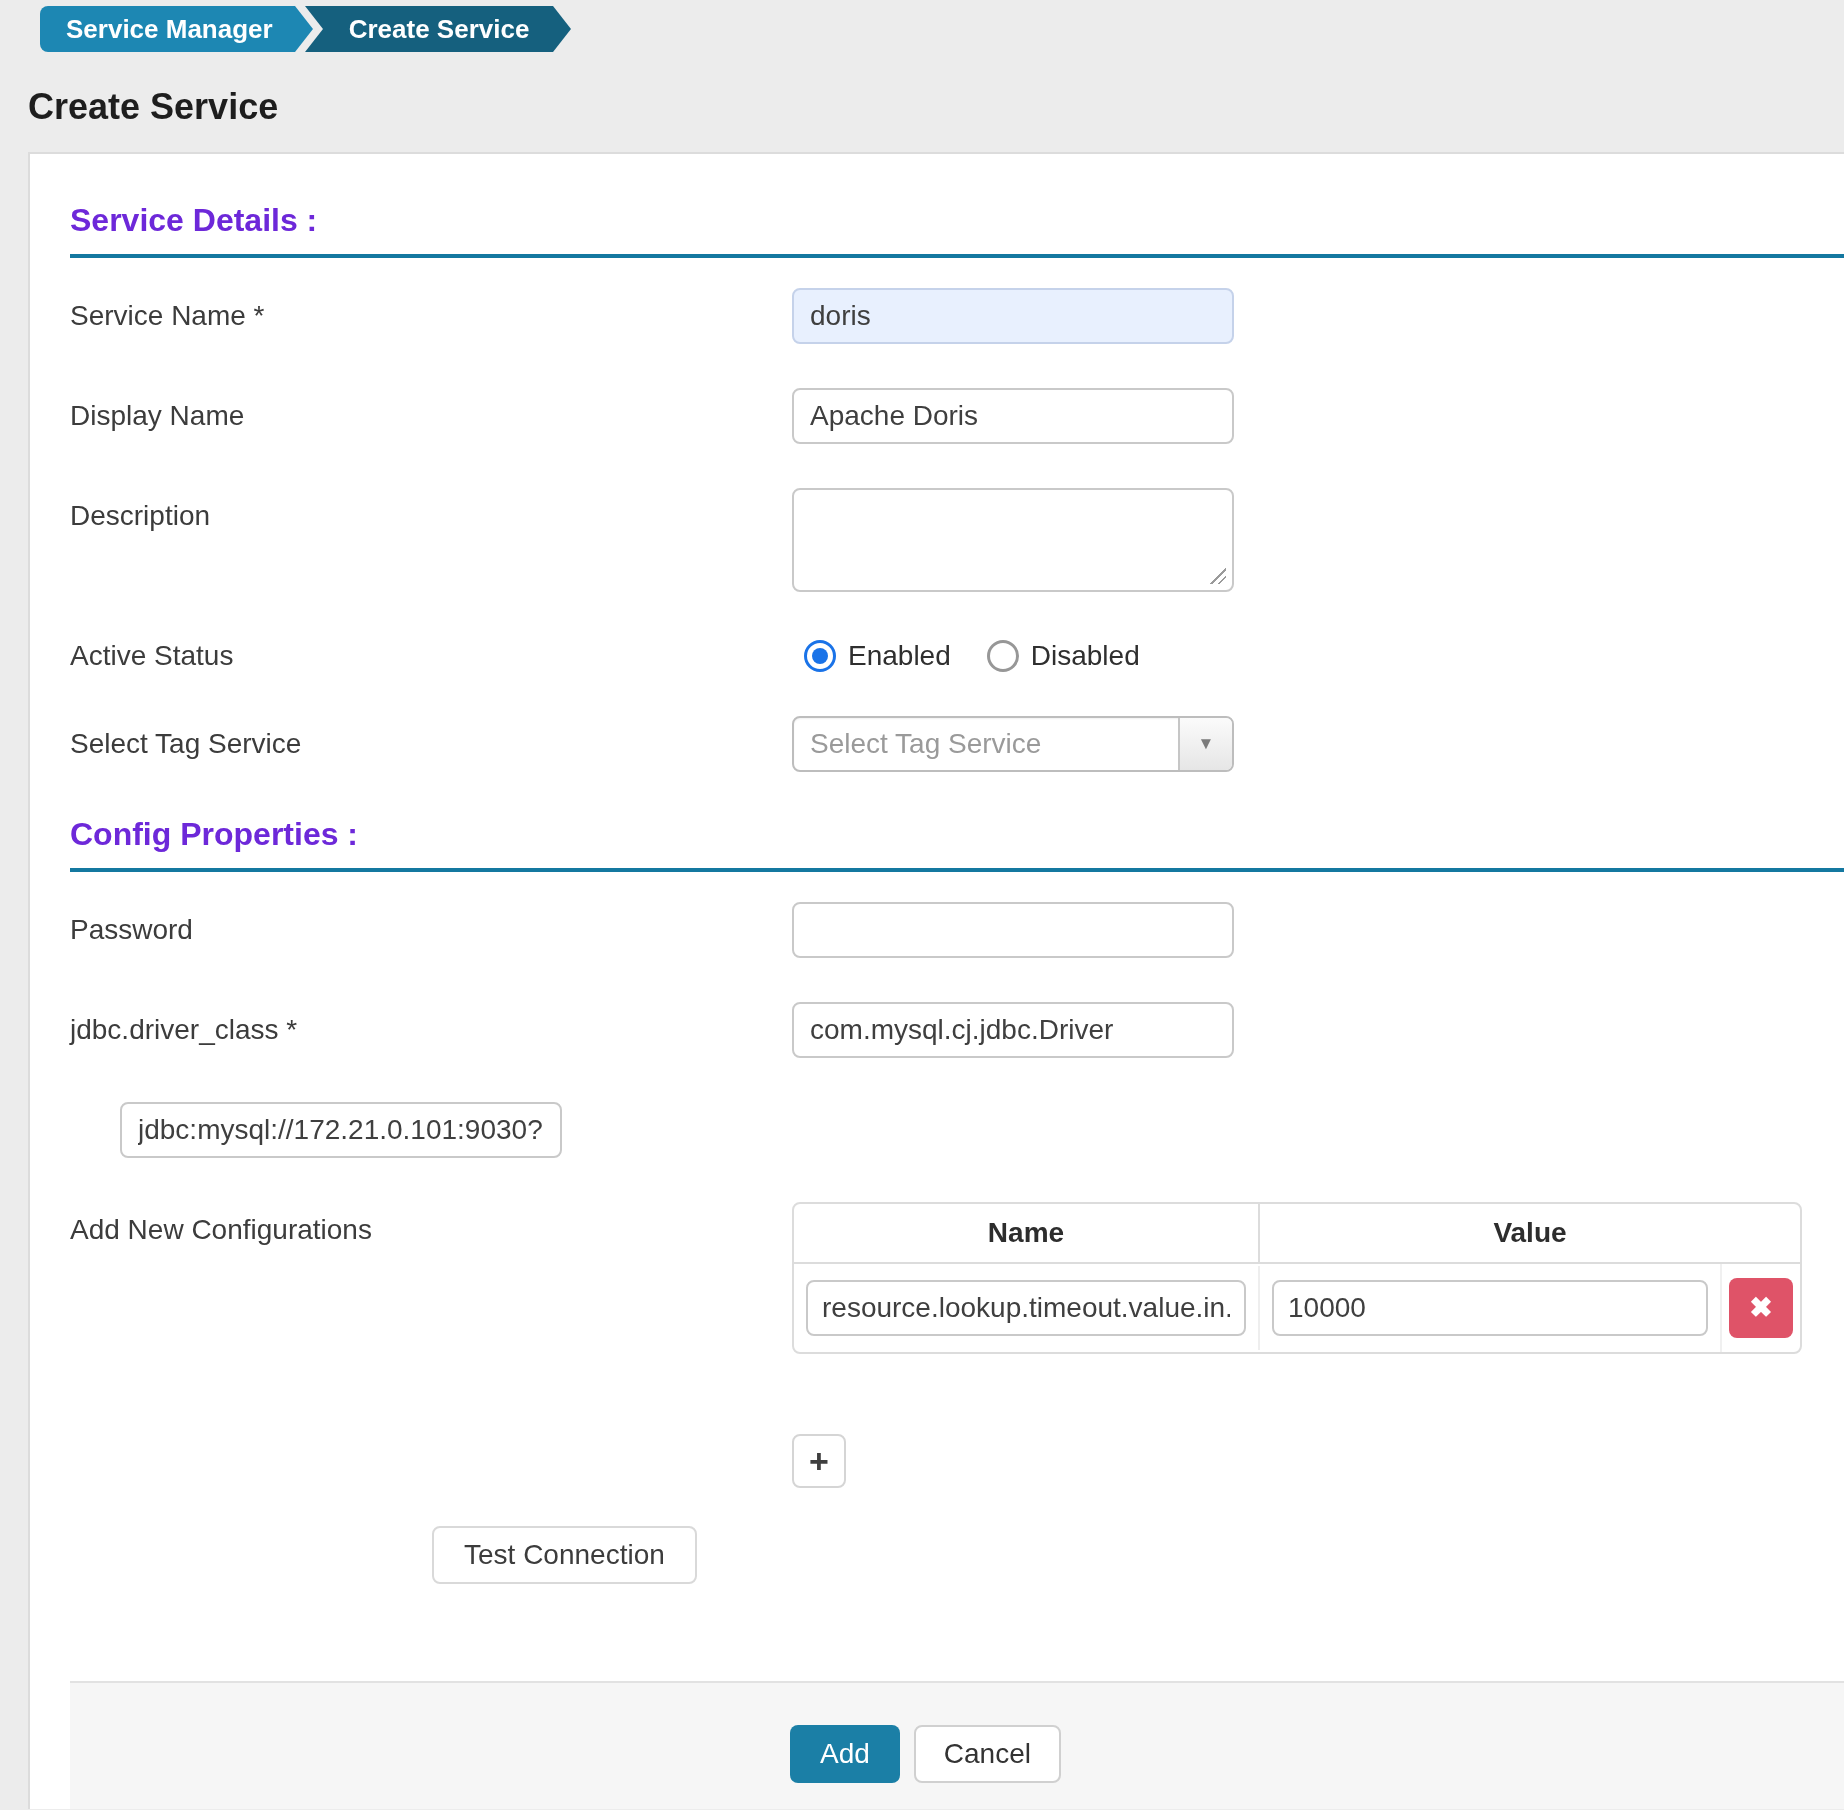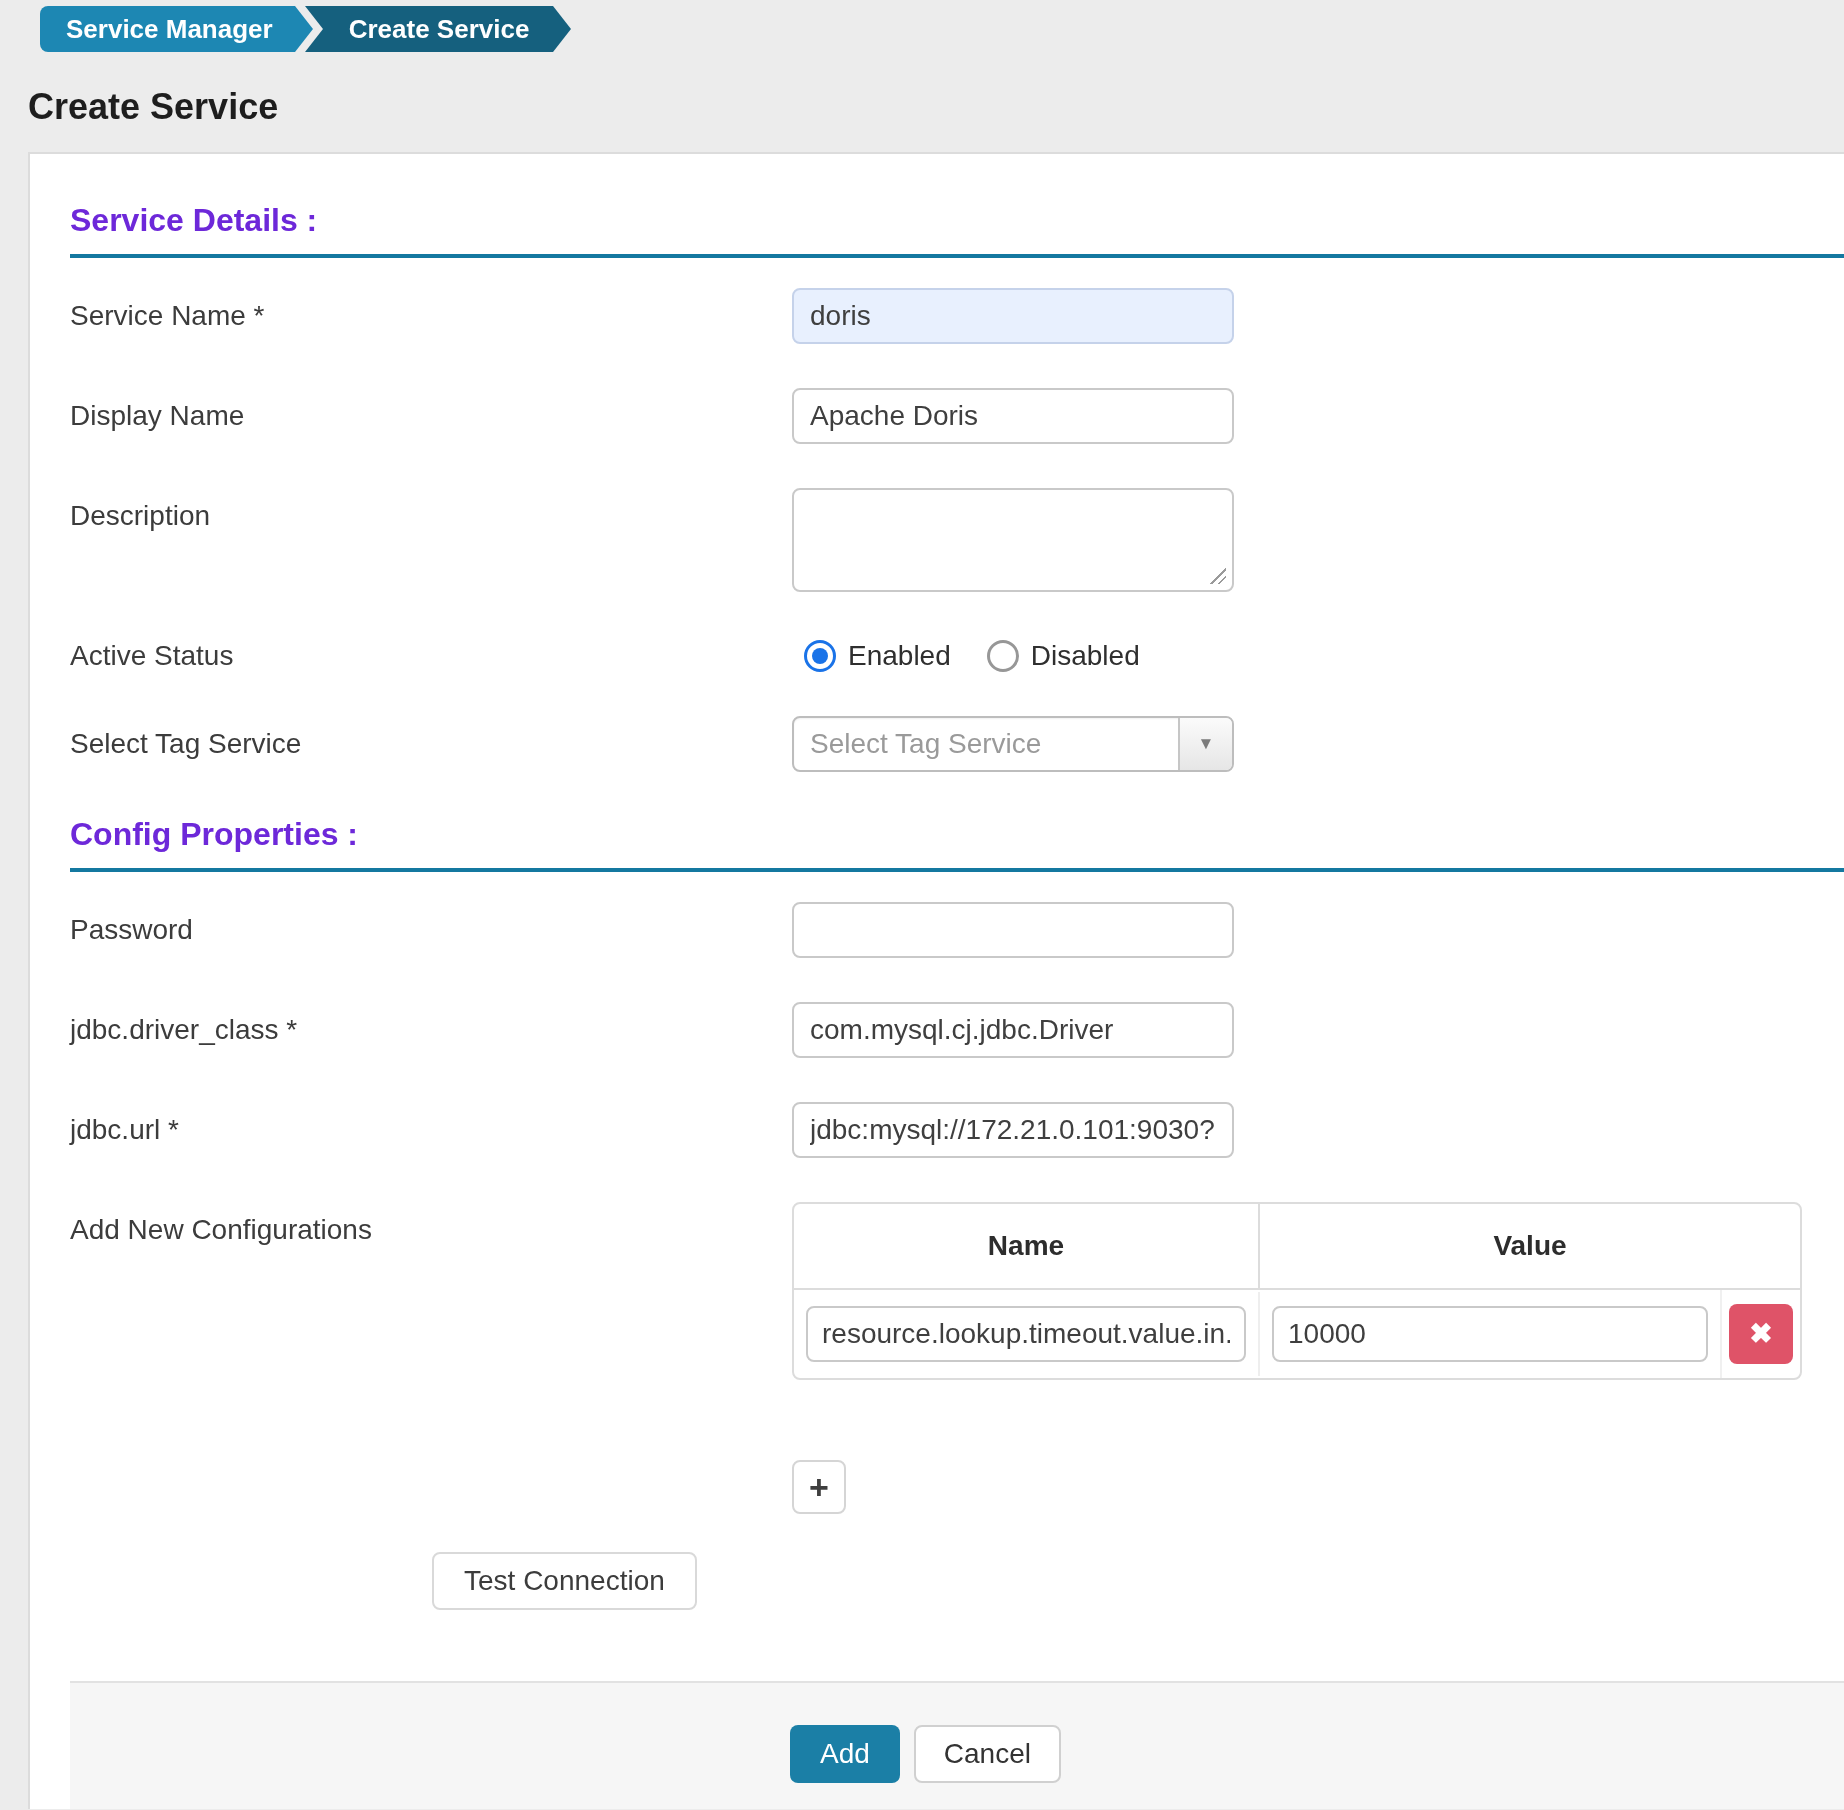--- a/index.html
+++ b/index.html
@@ -52,21 +52,21 @@
   .radio.off{border:3px solid #979797;}
   
   .fake-select{width:442px;height:56px;box-sizing:border-box;border:2px solid #bdbdbd;border-radius:8px;background:#fff;
     display:flex;align-items:center;overflow:hidden;box-shadow:inset 0 1px 2px rgba(0,0,0,.06);}
   .fake-select .ph{flex:1;padding-left:16px;font-size:28px;color:#9a9a9a;}
   .sel-arrow-box{width:52px;height:100%;border-left:2px solid #c6c6c6;background:linear-gradient(#fbfbfb,#e6e6e6);
     display:flex;align-items:center;justify-content:center;color:#7b7b7b;font-size:17px;flex:none;}
   
   .cfg-table{width:1010px;box-sizing:border-box;border:2px solid #dcdcdc;border-radius:8px;overflow:hidden;background:#fff;}
   .cfg-head{display:flex;border-bottom:2px solid #dcdcdc;}
-  .cfg-head .hcell{font-size:28px;font-weight:bold;color:#2d2d2d;text-align:center;padding:26px 0;}
+  .cfg-head .hcell{font-size:28px;font-weight:bold;color:#2d2d2d;text-align:center;padding:13px 0;}
   .hcell.name{width:466px;box-sizing:border-box;border-right:2px solid #dcdcdc;}
   .hcell.value{flex:1;}
   .cfg-row{display:flex;align-items:center;}
   .bcell{box-sizing:border-box;padding:14px 12px;}
   .bcell.name{width:466px;border-right:2px solid #eee;}
   .bcell.value{width:460px;}
   .bcell.action{flex:1;display:flex;justify-content:center;padding:14px 6px;border-left:2px solid #f0f0f0;}
   .cfg-input{width:100%;height:56px;box-sizing:border-box;border:2px solid #c9c9c9;border-radius:8px;
     padding:0 14px;font-size:28px;color:#3f3f3f;font-family:inherit;outline:none;}
   .del-btn{width:64px;height:60px;border:none;border-radius:8px;background:#df5368;color:#fff;
@@ -157,21 +157,20 @@
     </div>
 
     <div class="form-row">
       <div class="form-label">jdbc.driver_class *</div>
       <div class="ctrl">
         <input class="text-input" type="text" value="com.mysql.cj.jdbc.Driver" style="">
       </div>
     </div>
 
     <div class="form-row">
-      <div class="form-label">jdbc.url *</div>
       <div class="ctrl">
         <input class="text-input" type="text" value="jdbc:mysql://172.21.0.101:9030?us" style="">
       </div>
     </div>
 
     <div class="form-row">
       <div class="form-label">Add New Configurations</div>
       <div class="ctrl">
         <div class="cfg-table">
           <div class="cfg-head">

